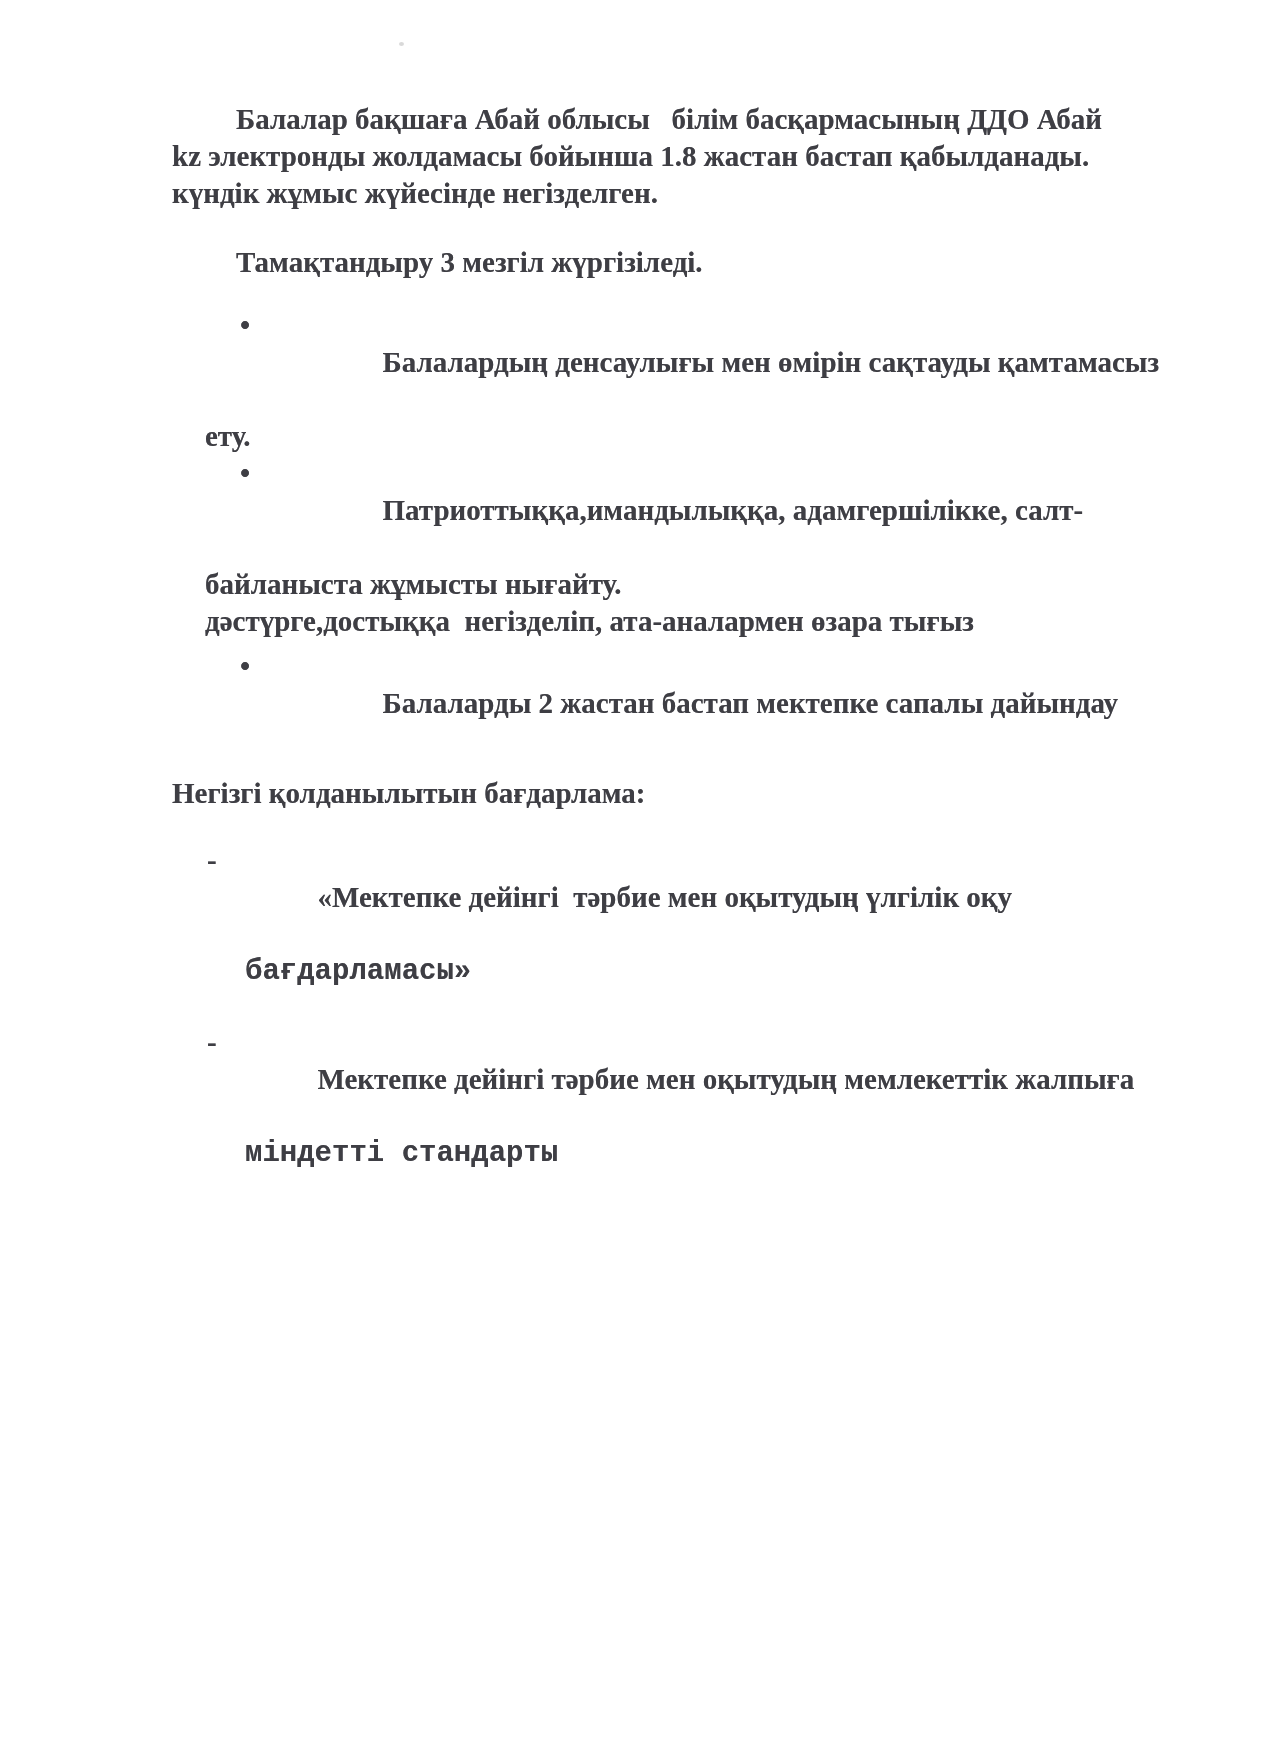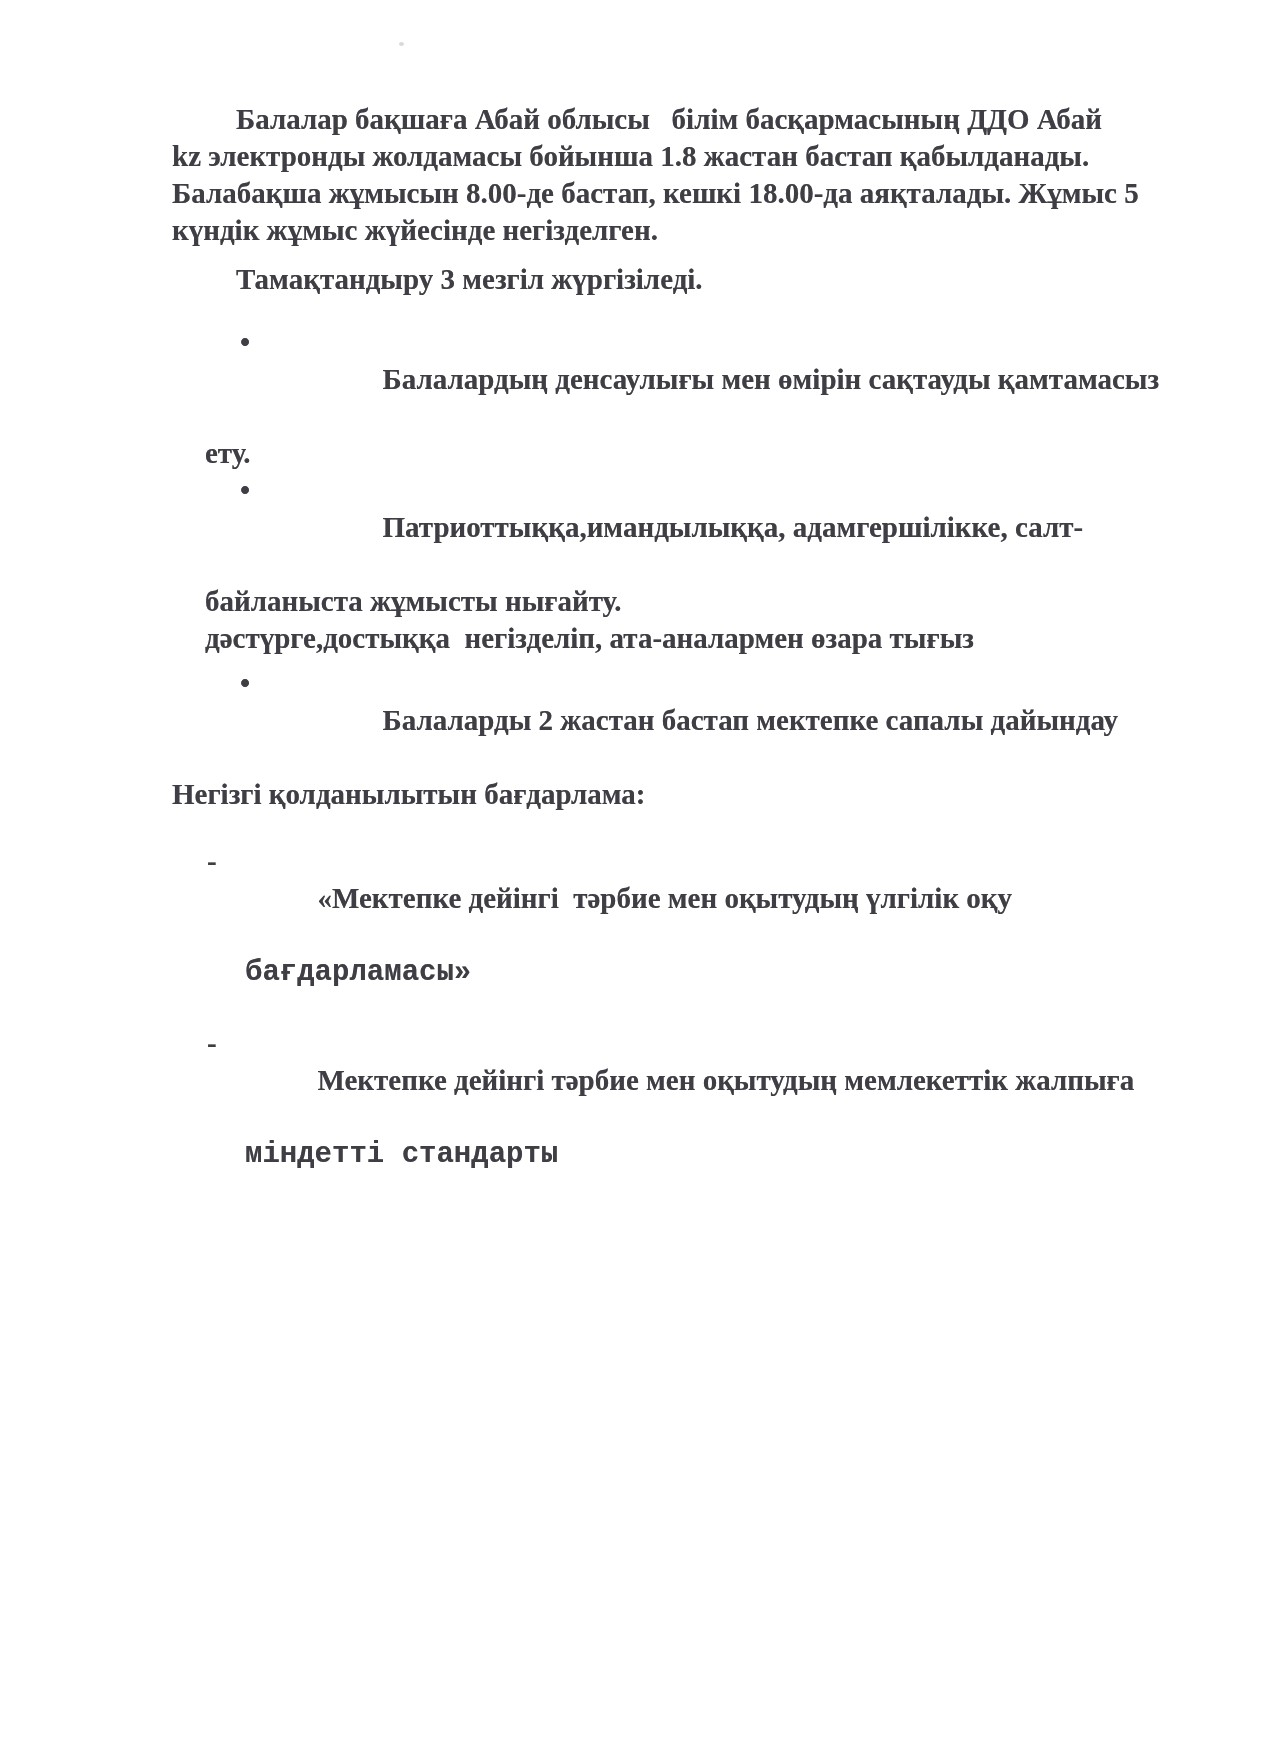--- a/index.html
+++ b/index.html
@@ -25,37 +25,37 @@
   .content {
     position: absolute;
     left: 172px;
     top: 101px;
     width: 900px;
     text-shadow: 0 0 0.6px rgba(62,62,68,0.55);
   }
   .ln { white-space: pre; }
   .ind { text-indent: 64px; }
 
-  .para-gap-1 { margin-top: 12px; }   
+  .para-gap-1 { margin-top: 32px; }   
   .para-gap-2 { margin-top: 14px; }   
   .para-gap-3 { margin-top: 26px; }   
 
   .bullet-first {
     position: relative;
     padding-left: 138px;
   }
   .bullet-first .mark {
     position: absolute;
     left: 68px;
     top: 0;
   }
   .bullet-cont { padding-left: 33px; }
   .bullet-item-gap { margin-top: 8px; }
 
-  .heading { }
+  .heading { margin-top: 16px; }
 
   .dash-first {
     position: relative;
     padding-left: 73px;
   }
   .dash-first .mark {
     position: absolute;
     left: 35px;
     top: 0;
   }
@@ -75,21 +75,20 @@
 
 <div class="page">
 
   <div class="speck speck-top"></div>
 
   <div class="content">
 
     <div>
       <div class="ln ind">Балалар бақшаға Абай облысы   білім басқармасының ДДО Абай</div>
       <div class="ln">kz электронды жолдамасы бойынша 1.8 жастан бастап қабылданады.</div>
-      <div class="ln">Балабақша жұмысын 8.00-де бастап, кешкі 18.00-да аяқталады. Жұмыс 5</div>
       <div class="ln">күндік жұмыс жүйесінде негізделген.</div>
     </div>
 
     <div class="para-gap-1">
       <div class="ln ind">Тамақтандыру 3 мезгіл жүргізіледі.</div>
     </div>
 
 
     <div class="para-gap-3">
 

